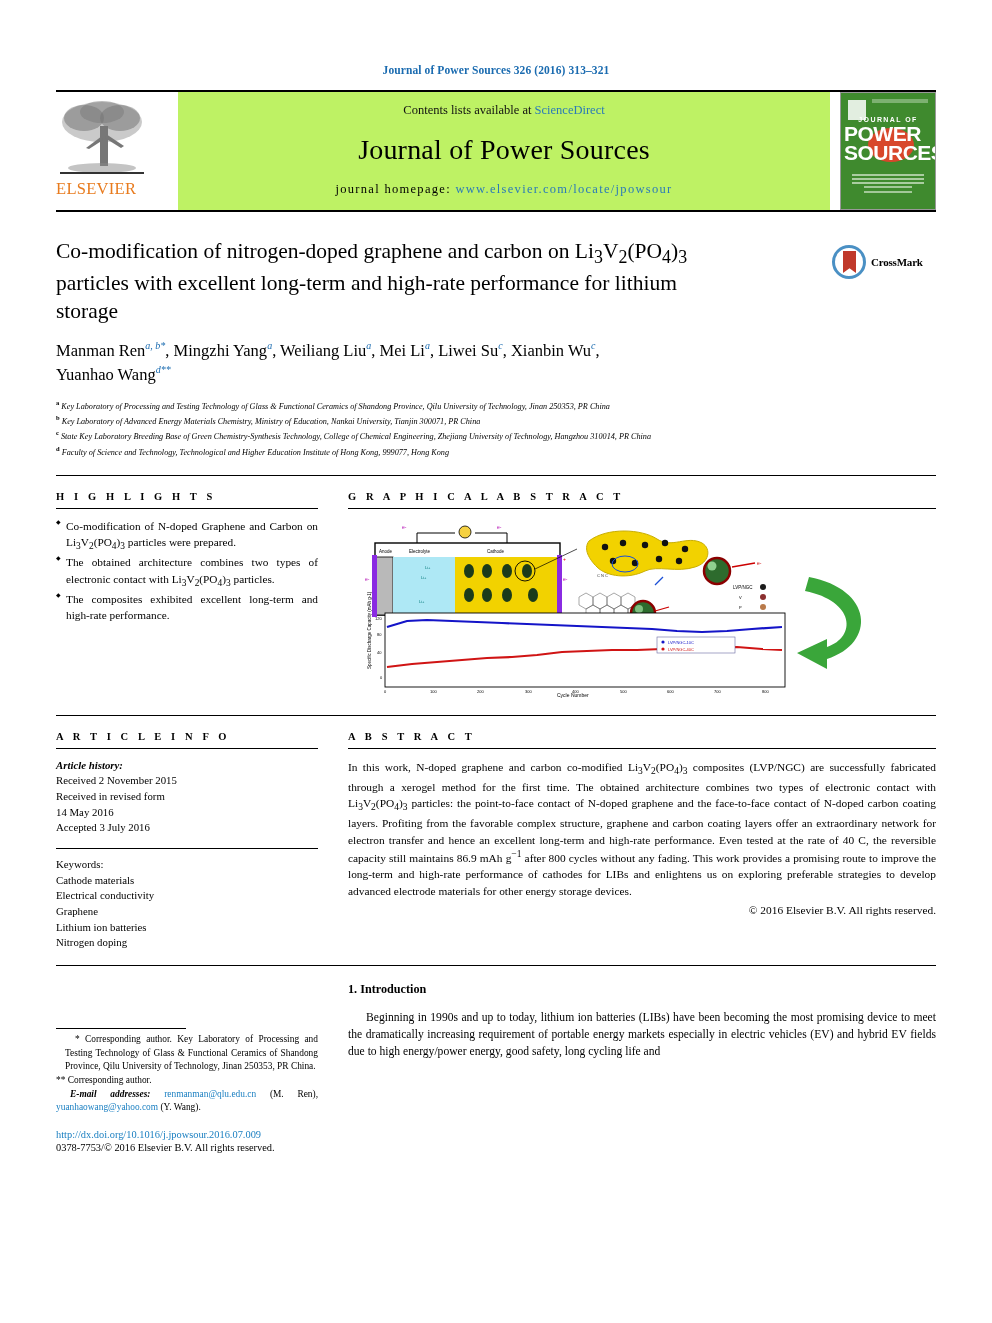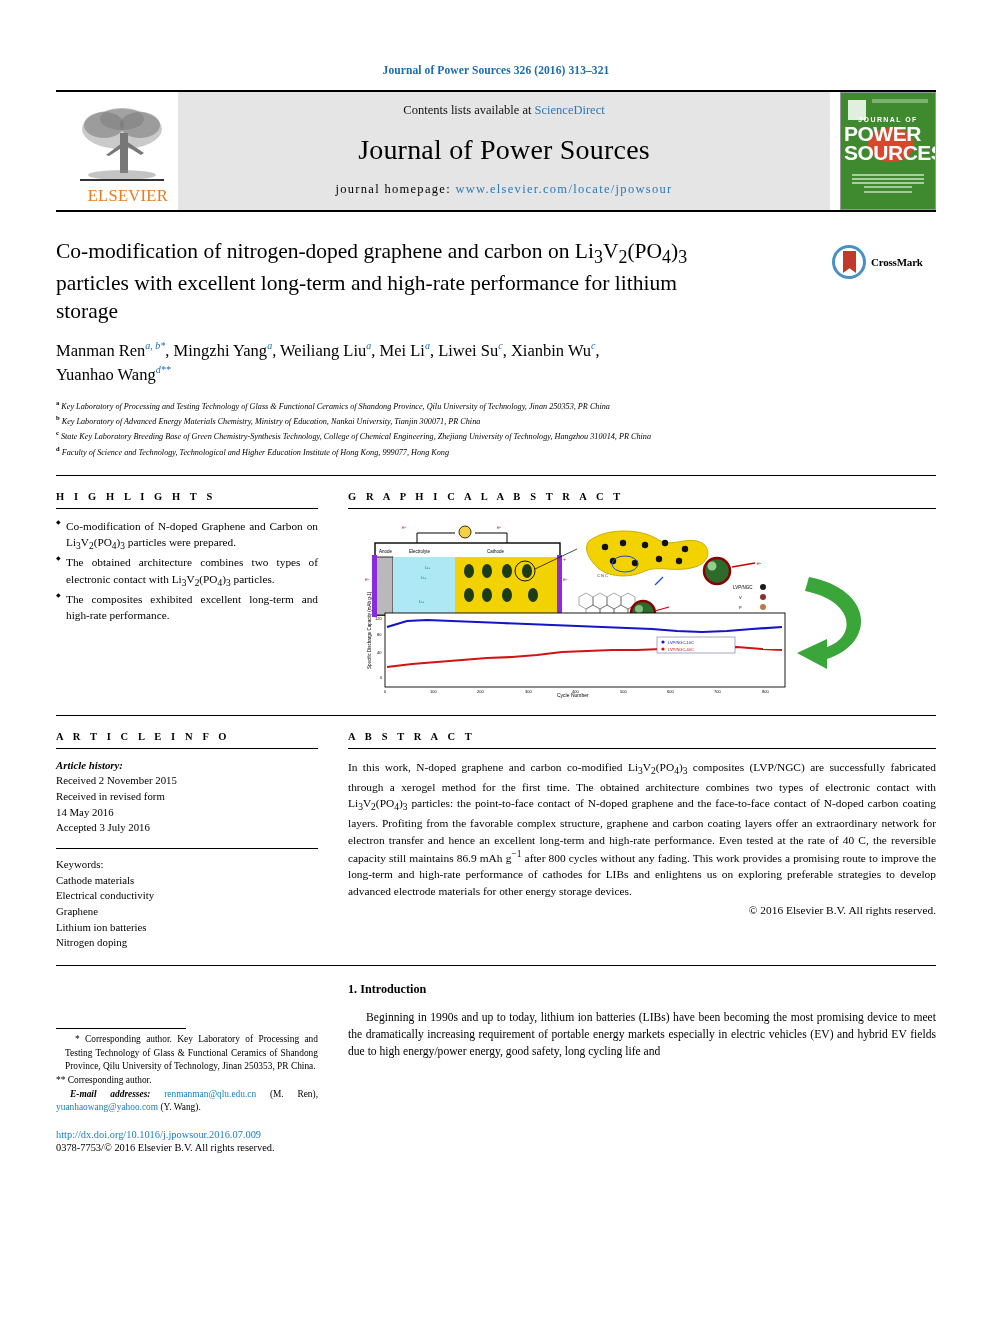--- a/index.html
+++ b/index.html
@@ -34,37 +34,37 @@
     display: flex;
     align-items: stretch;
     margin: 0 56px;
     height: 118px;
   }
   .elsevier-logo {
     width: 112px;
     flex: 0 0 112px;
     display: flex;
     flex-direction: column;
-    align-items: flex-end;
+    align-items: flex-start;
     justify-content: flex-end;
-    padding-bottom: 6px;
+    padding-bottom: 13px;
   }
   .elsevier-tree { width: 92px; height: 84px; }
   .elsevier-word {
     font-family: "Liberation Serif", serif;
     font-size: 16.5px;
     letter-spacing: 0.3px;
     color: #E87B1E;
     font-weight: 400;
     line-height: 1;
     margin-top: 1px;
   }
   .mast-center {
     flex: 1 1 auto;
-    background: #e5e5e5;
+    background: #bef264;
     margin: 0 10px;
     display: flex;
     flex-direction: column;
     align-items: center;
     justify-content: space-between;
     padding: 11px 0 13px 0;
   }
   .contents-line { font-size: 12.5px; color:#111; }
   .contents-line .sd { color: #2a7ab9; }
   .journal-title {

